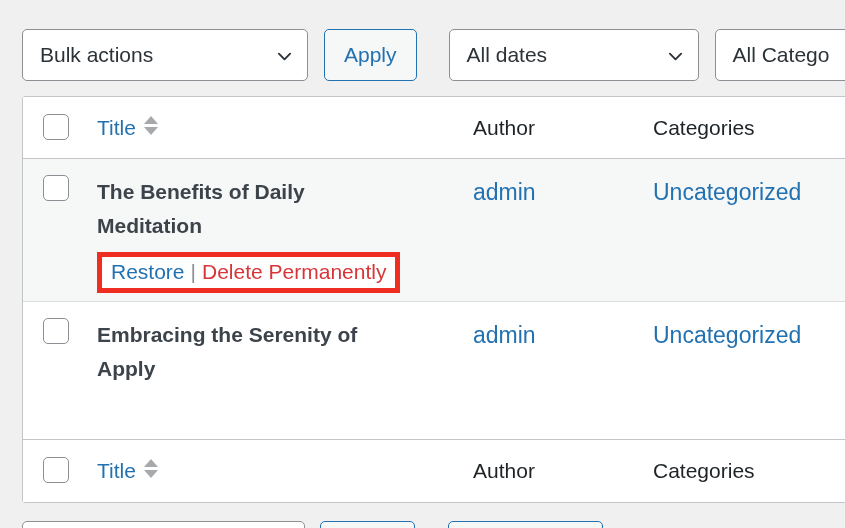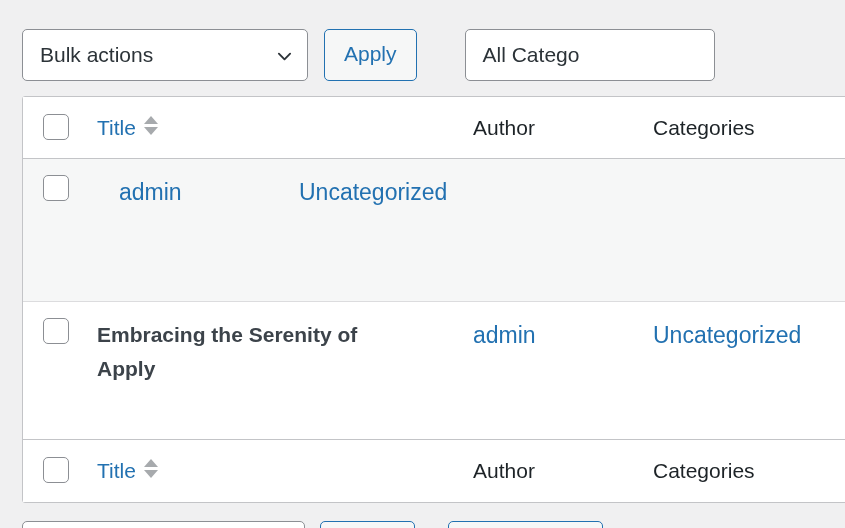--- a/index.html
+++ b/index.html
@@ -45,22 +45,23 @@
   }
   .select-box .chev svg { display: block; }
 
   .apply-btn {
     height: 52px;
     background: #f6f7f7;
     border: 1px solid #2271b1;
     border-radius: 5px;
     color: #2271b1;
     font-size: 21px;
-    padding: 12px 19px;
-    display: flex;
+    padding: 4px 19px;
+    display: flex;
+    align-items: center;
     cursor: pointer;
   }
 
   .gap-sm { width: 16px; }
   .gap-md { width: 32px; }
 
   
   .table-wrap {
     position: absolute;
     left: 22px; top: 96px;
@@ -221,20 +222,28 @@
     </div>
 
     <div class="gap-sm"></div>
 
     <div class="apply-btn">
       <span>Apply</span>
     </div>
 
     <div class="gap-md"></div>
 
+    <div class="select-box" style="width:250px;">
+      <span>All dates</span>
+      <span class="chev">
+        <svg viewBox="0 0 16 16" width="15" height="15" aria-hidden="true">
+          <path d="M2 5 L8 11 L14 5" fill="none" stroke="#2c3338" stroke-width="2" stroke-linecap="round" stroke-linejoin="round"></path>
+        </svg>
+      </span>
+    </div>
 
     <div class="gap-sm"></div>
 
     <div class="select-box" style="width:250px;">
       <span>All Catego</span>
     </div>
 
   </div>
 
   <div class="table-wrap">
@@ -253,20 +262,26 @@
         </span>
       </div>
       <div class="cell-author hdr-cell">Author</div>
       <div class="cell-cats hdr-cell">Categories</div>
     </div>
 
     <div class="row data-row striped" style="min-height:143px;">
       <div class="cell-cb">
         <div class="checkbox"></div>
       </div>
+      <div class="cell-title">
+        <div class="post-title">The Benefits of Daily Meditation</div>
+        <div class="actions-box">
+          <a class="act-link act-restore">Restore</a><span class="act-sep">|</span><a class="act-link act-delete">Delete Permanently</a>
+        </div>
+      </div>
       <div class="cell-author">
         <a class="linktext">admin</a>
       </div>
       <div class="cell-cats">
         <a class="linktext">Uncategorized</a>
       </div>
     </div>
 
     <div class="row data-row" style="min-height:138px;">
       <div class="cell-cb">

